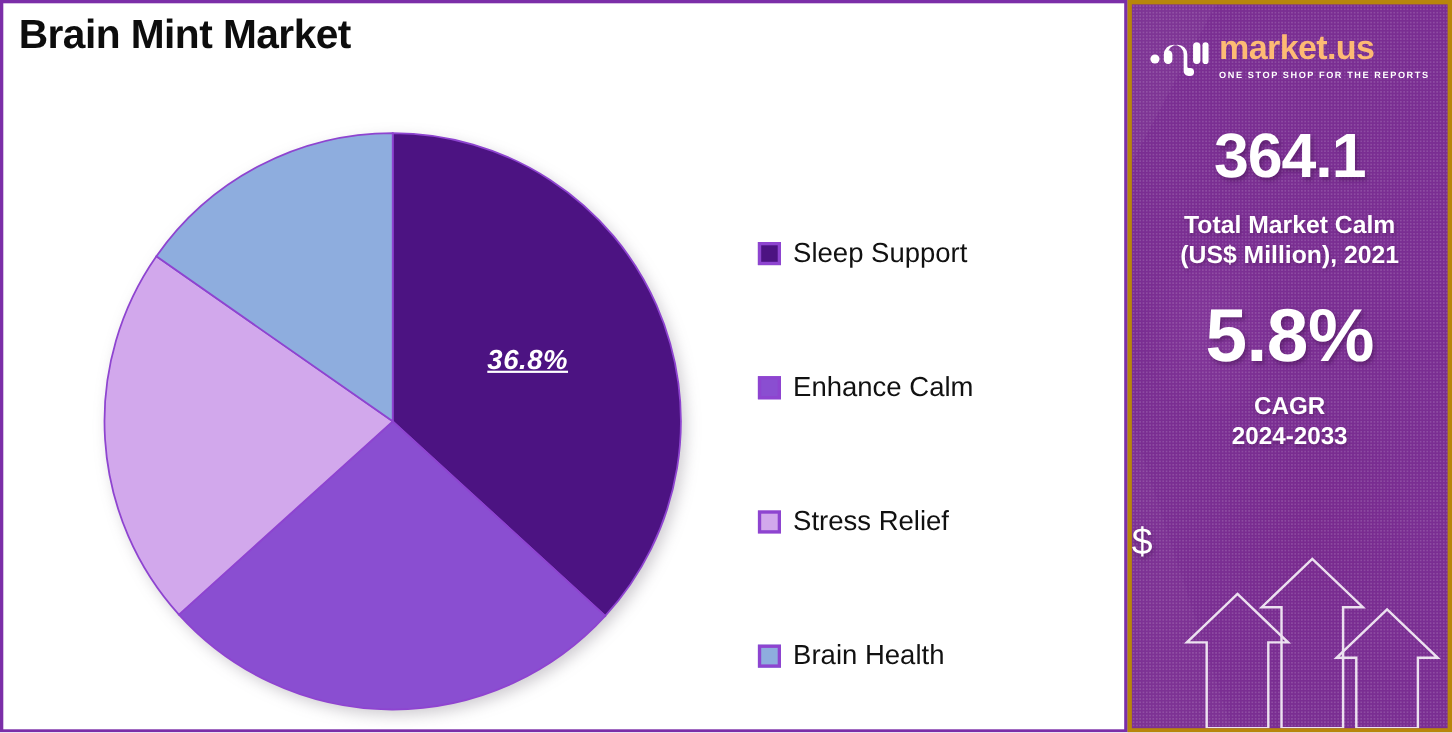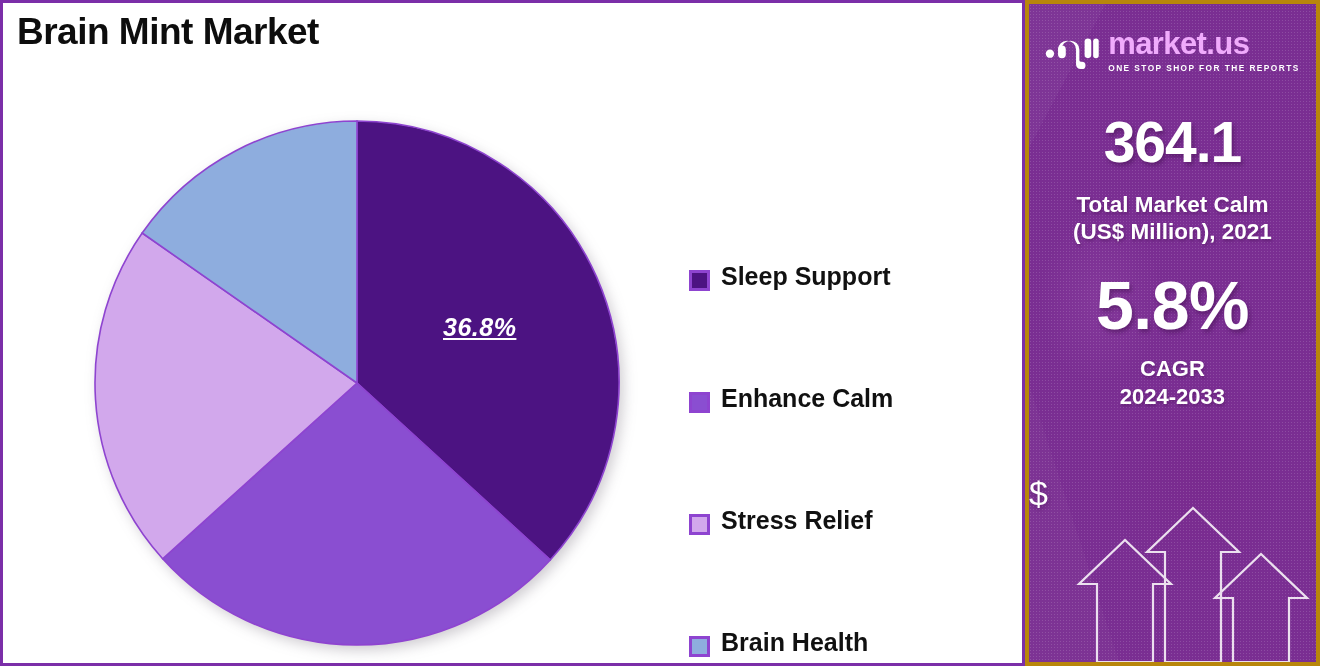--- a/index.html
+++ b/index.html
@@ -90,23 +90,22 @@
 
   
   .legend {
     position: absolute;
     left: 686px;
     top: 166px;
     width: 290px;
   }
   .legend-item {
     display: flex;
-    align-items: flex-end;
+    align-items: center;
     height: 122px;
-    font-weight: bold;
   }
   .legend-swatch {
     width: 21px;
     height: 21px;
     box-sizing: border-box;
     border: 3px solid #8E44D0;
     flex: 0 0 auto;
   }
   .legend-label {
     margin-left: 11px;
@@ -174,21 +173,21 @@
   }
   .logo-text-block {
     margin-left: 9px;
     text-align: left;
   }
   .logo-word {
     font-size: 31px;
     font-weight: bold;
     letter-spacing: -0.6px;
     line-height: 1;
-    color: #f0abfc;
+    color: #fdba74;
   }
   .logo-tag {
     font-size: 8.3px;
     font-weight: bold;
     letter-spacing: 1.45px;
     margin-top: 4px;
     color: #ffffff;
     white-space: nowrap;
   }
 

